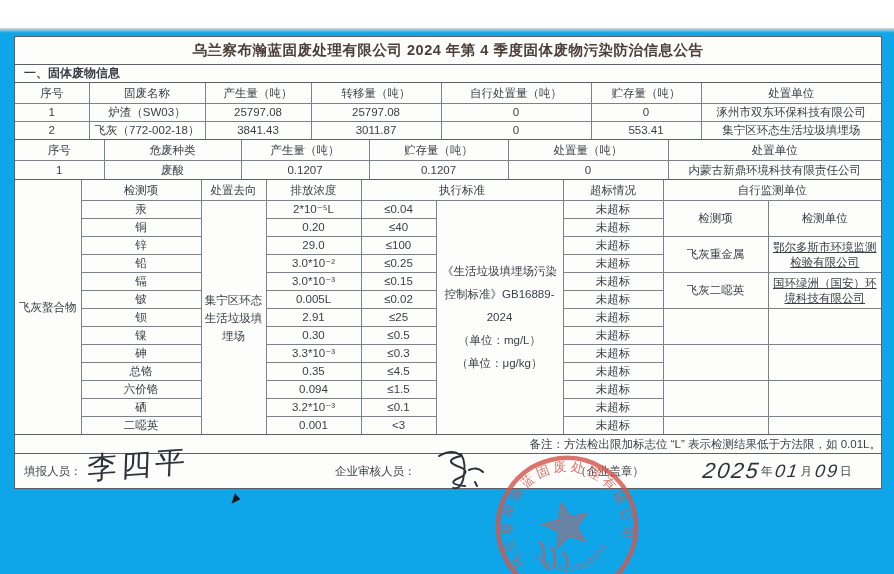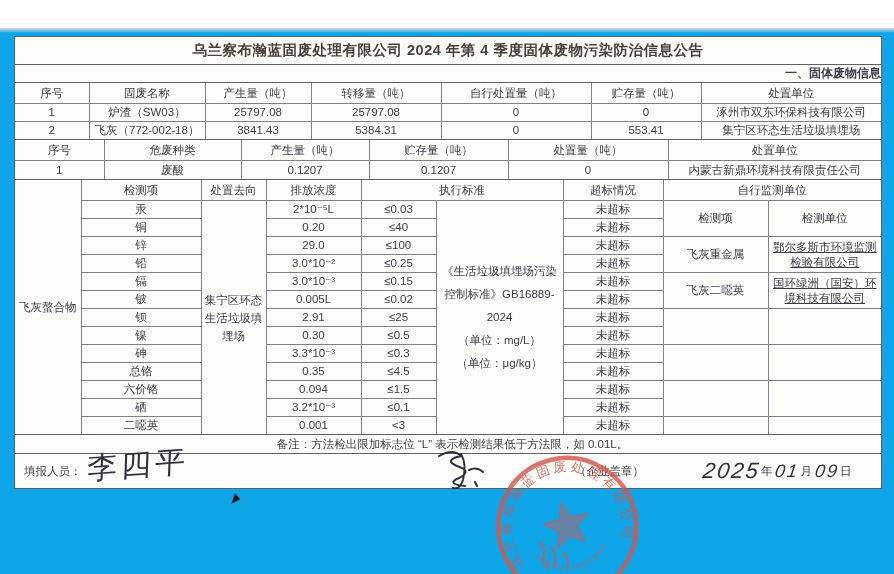--- a/index.html
+++ b/index.html
@@ -9,33 +9,33 @@
     font-family:"Liberation Sans","DejaVu Sans",sans-serif;
     color:#3a3e45;
     margin-top:28px;
   }
   .doc::before{content:"";position:absolute;top:0;left:0;right:0;height:5px;
     background:linear-gradient(#dddcd7,rgba(255,255,255,0));pointer-events:none;}
   .sheet{position:absolute;left:14px;top:8px;width:866px;border:1.5px solid #5c6168;background:#fdfdfc;}
   .title{height:27px;line-height:27px;text-align:center;font-weight:bold;font-size:14.5px;
     color:#4b3f38;letter-spacing:.5px;border-bottom:1.4px solid #5c6168;white-space:nowrap;}
   .sechead{height:17px;line-height:17px;font-weight:bold;font-size:12px;padding-left:9px;
-    border-bottom:1.4px solid #5c6168;text-align:right;}
+    border-bottom:1.4px solid #5c6168;text-align:left;}
   .tblwrap{border-bottom:1.4px solid #5c6168;}
   table{border-collapse:collapse;border-style:hidden;table-layout:fixed;width:100%;font-size:11.5px;}
   td,th{border:1px solid #7d828a;text-align:center;vertical-align:middle;
     padding:0 2px;font-weight:normal;line-height:1.25;overflow:hidden;}
   th{height:20px;}
   .t1 td{height:17px;}
   .t2 td{height:18px;}
   .mon td{height:17px;}
   .std-cell div{line-height:23px;}
   .dest-cell{line-height:18px;}
   .wrap2{line-height:15px;text-decoration:underline;}
-  .notes{height:18px;line-height:18px;font-size:11.5px;padding-left:9px;text-align:center;
+  .notes{height:18px;line-height:18px;font-size:11.5px;padding-left:9px;text-align:right;
     border-bottom:1.4px solid #5c6168;white-space:nowrap;}
   .footer{position:relative;height:34px;font-size:11.5px;overflow:visible;}
   .flabel{position:absolute;top:0;height:34px;line-height:34px;white-space:nowrap;text-align:center;}
   .sig-preparer{position:absolute;left:72px;top:-9px;font-size:30px;color:#2e323a;
     transform:rotate(-4deg) skewX(-6deg);letter-spacing:4px;white-space:nowrap;}
   .sig-review-svg{position:absolute;left:416px;top:-8px;}
   .date-box{position:absolute;left:688px;top:0;height:34px;display:flex;align-items:center;
     white-space:nowrap;color:#2e323a;}
   .hand-num{font-size:22px;font-style:italic;letter-spacing:2px;transform:skewX(-8deg);}
   .hand-num.small{font-size:18px;}
@@ -81,21 +81,21 @@
           <td>25797.08</td>
           <td>25797.08</td>
           <td>0</td>
           <td>0</td>
           <td>涿州市双东环保科技有限公司</td>
         </tr>
         <tr>
           <td>2</td>
           <td>飞灰（772-002-18）</td>
           <td>3841.43</td>
-          <td>5384.31</td>
+          <td>3011.87</td>
           <td>0</td>
           <td>553.41</td>
           <td>集宁区环态生活垃圾填埋场</td>
         </tr>
       </tbody>
         </table>
     </div>
 
     <div class="tblwrap">
       <table class="t2">
@@ -148,21 +148,21 @@
           <th>处置去向</th>
           <th>排放浓度</th>
           <th colspan="2">执行标准</th>
           <th>超标情况</th>
           <th colspan="2">自行监测单位</th>
         </tr>
         <tr>
           <td>汞</td>
           <td rowspan="13" class="dest-cell">集宁区环态生活垃圾填埋场</td>
           <td>2*10⁻⁵L</td>
-          <td>≤0.03</td>
+          <td>≤0.04</td>
           <td rowspan="13" class="std-cell">
             <div>《生活垃圾填埋场污染</div>
             <div>控制标准》GB16889-2024</div>
             <div>（单位：mg/L）</div>
             <div>（单位：μg/kg）</div>
           </td>
           <td>未超标</td>
           <td rowspan="2">检测项</td>
           <td rowspan="2">检测单位</td>
         </tr>
@@ -252,20 +252,21 @@
         </tr>
       </tbody>
         </table>
     </div>
 
     <div class="notes">备注：方法检出限加标志位 “L” 表示检测结果低于方法限，如 0.01L。</div>
 
     <div class="footer">
       <span class="flabel" style="left:9px">填报人员：</span>
       <span class="sig-preparer">李四平</span>
+      <span class="flabel" style="left:320px">企业审核人员：</span>
       <svg class="sig-review-svg" width="58" height="48" viewBox="0 0 58 48">
         <path d="M8,10 q14,-8 22,0 q-18,4 -4,10 q16,5 2,12 q-14,6 6,8 M30,8 q6,10 2,26 q-3,10 -10,8 M38,24 q8,-4 14,2 M44,36 l2,4" fill="none" stroke="#2e323a" stroke-width="2" stroke-linecap="round"></path>
       </svg>
       <span class="flabel" style="left:560px">（企业盖章）</span>
       <span class="date-box">
         <span class="hand-num">2025</span>
         <span class="print-unit">年</span>
         <span class="hand-num small">01</span>
         <span class="print-unit">月</span>
         <span class="hand-num small">09</span>

